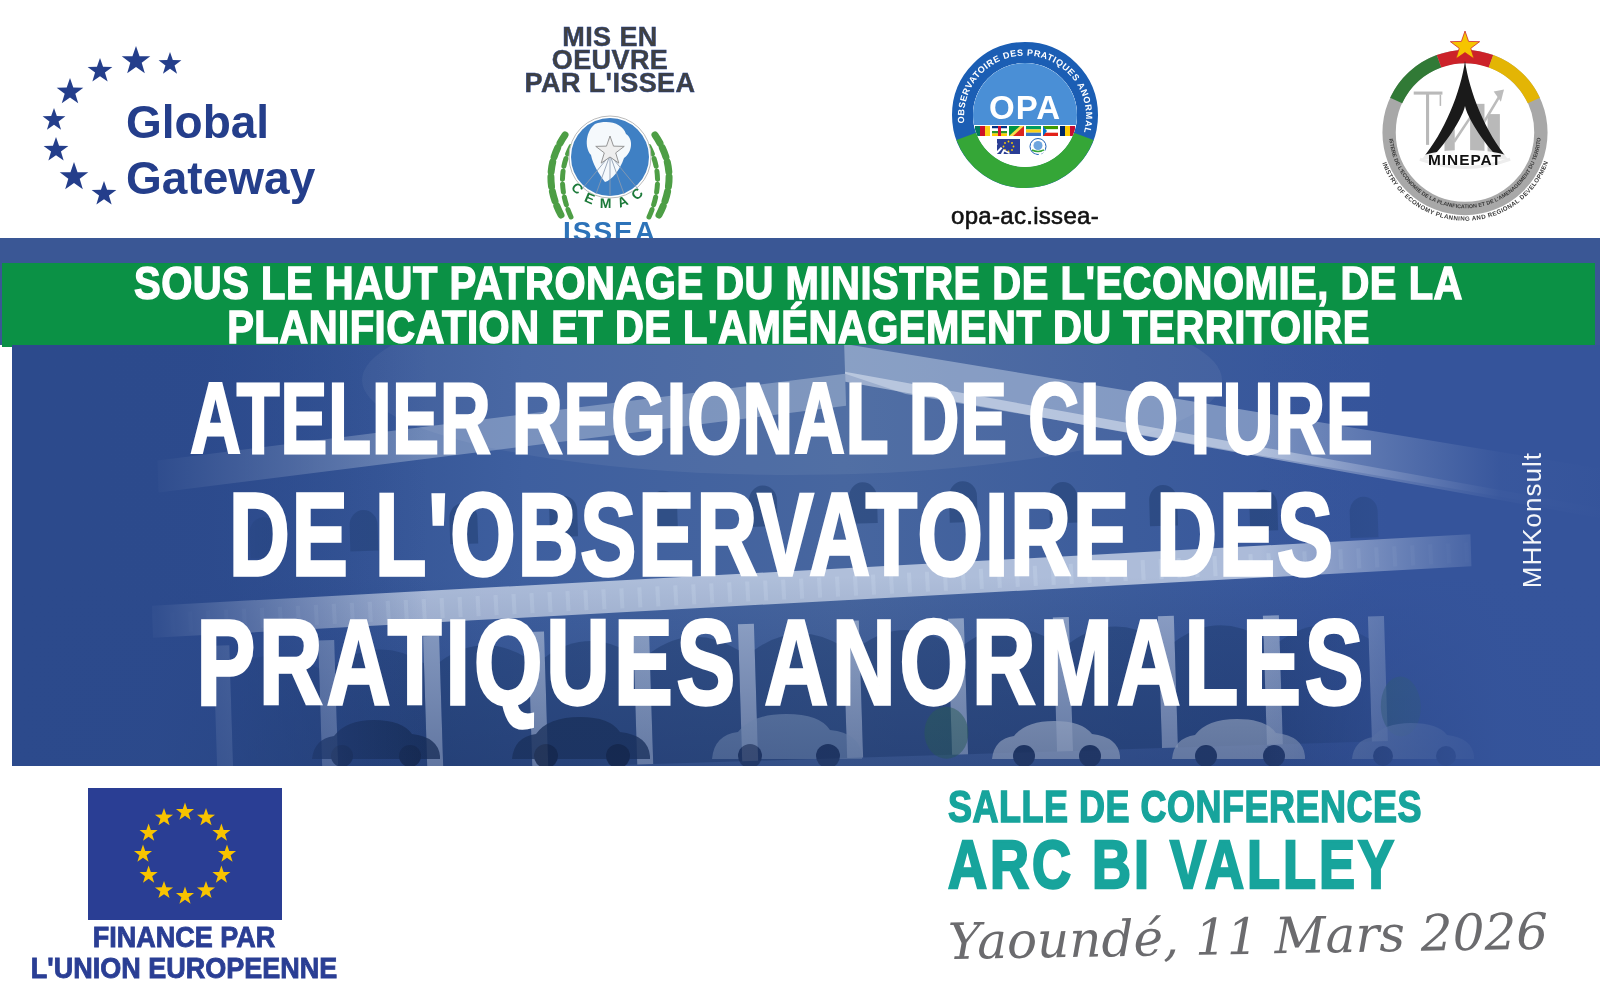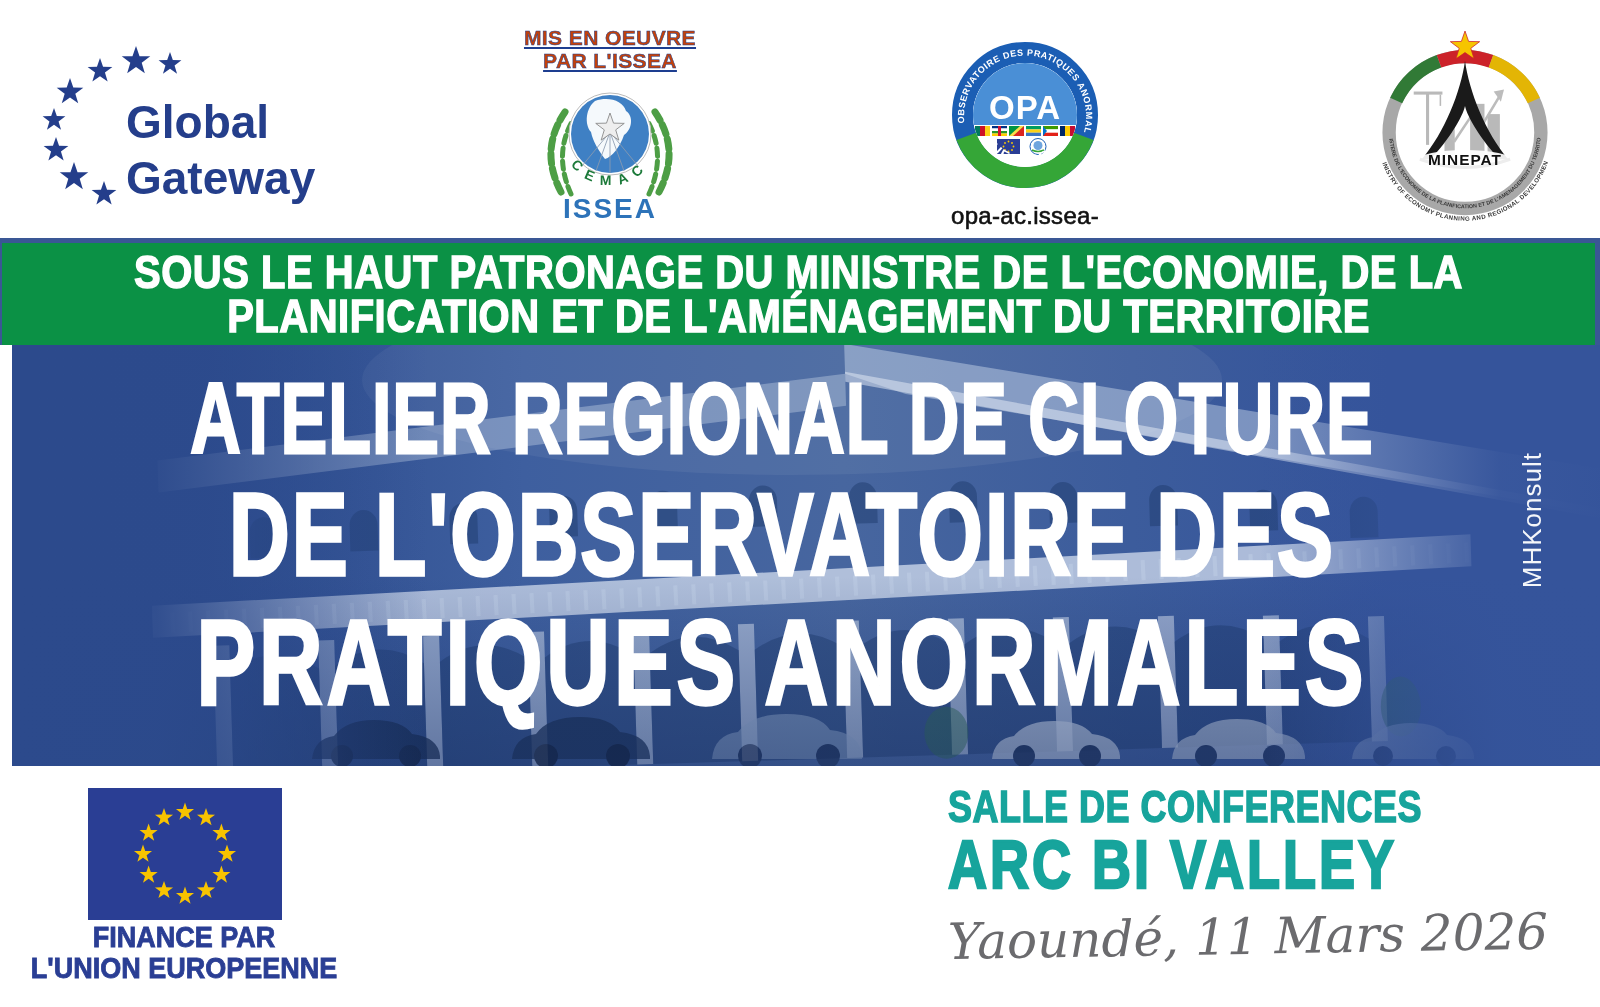--- a/index.html
+++ b/index.html
@@ -6,29 +6,29 @@
   html,body { background:#ffffff; }
   .canvas {
     position: relative; width: 1600px; height: 1007px;
     background: #ffffff; overflow: hidden;
     font-family: "Liberation Sans", sans-serif;
   }
   
   .header { position:absolute; top:0; left:0; width:1600px; height:238px; background:#fff; }
   .gg-logo { position:absolute; left:30px; top:46px; }
   .issea-block { position:absolute; left:503px; top:26px; width:214px; text-align:center; }
-  .issea-caption { color:#c2410c; font-weight:bold; font-size:21px; line-height:23px; letter-spacing:.4px;text-decoration:underline; -webkit-text-stroke:.5px #1d3e90; }
+  .issea-caption { color:#404040; font-weight:bold; font-size:27px; line-height:23px; letter-spacing:.4px; -webkit-text-stroke:.5px #1d3e90; }
   .opa-block { position:absolute; left:905px; top:40px; width:240px; text-align:center; }
   .opa-site { margin-top:8px; color:#111111; font-weight:normal; font-size:24px; letter-spacing:.3px; -webkit-text-stroke:.6px #111; }
   .minepat-block { position:absolute; left:1372px; top:30px; }
   
   .green-wrap { position:absolute; top:238px; left:0; width:1600px; height:107px;
     background:#3a5795; padding:5px 5px 0 2px; }
-  .green-band { width:100%; height:102px; background:#0b9145; color:#ffffff;
-    display:flex; flex-direction:column; align-items:center; justify-content:center; }
+  .green-band { width:100%; height:84px; background:#0b9145; color:#ffffff;
+    display:flex; flex-direction:column; align-items:center; justify-content:center;margin-top:20px; }
   .green-line { font-weight:bold; font-size:40px; line-height:44px; letter-spacing:.5px;
     -webkit-text-stroke:1.2px #ffffff; transform:scaleY(1.15); white-space:nowrap; }
   
   .blue-band { position:absolute; top:345px; left:12px; width:1600px; height:421px; background:#15803d; }
   .photo { position:absolute; top:0; left:0; }
   .title-wrap { position:absolute; top:0; left:0; width:1600px; height:421px;
     display:flex; flex-direction:column; align-items:center; justify-content:center;
     padding:6px 60px 26px 0; }
   .title-line { color:#ffffff; white-space:nowrap; font-weight:bold; text-align:center; }
   .t1 { font-size:70px; letter-spacing:1px; -webkit-text-stroke:2px #fff; transform:scaleY(1.42); height:100px; line-height:100px; }

